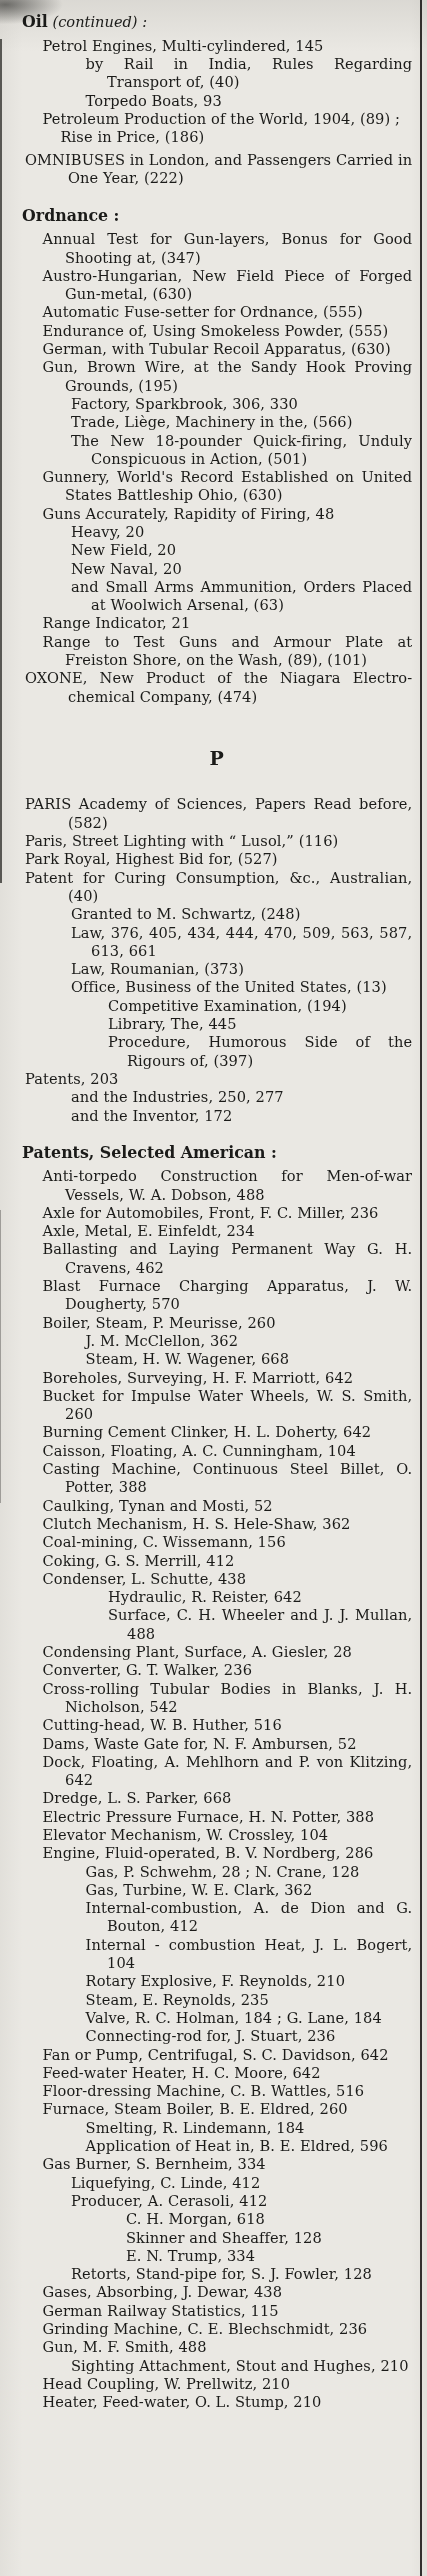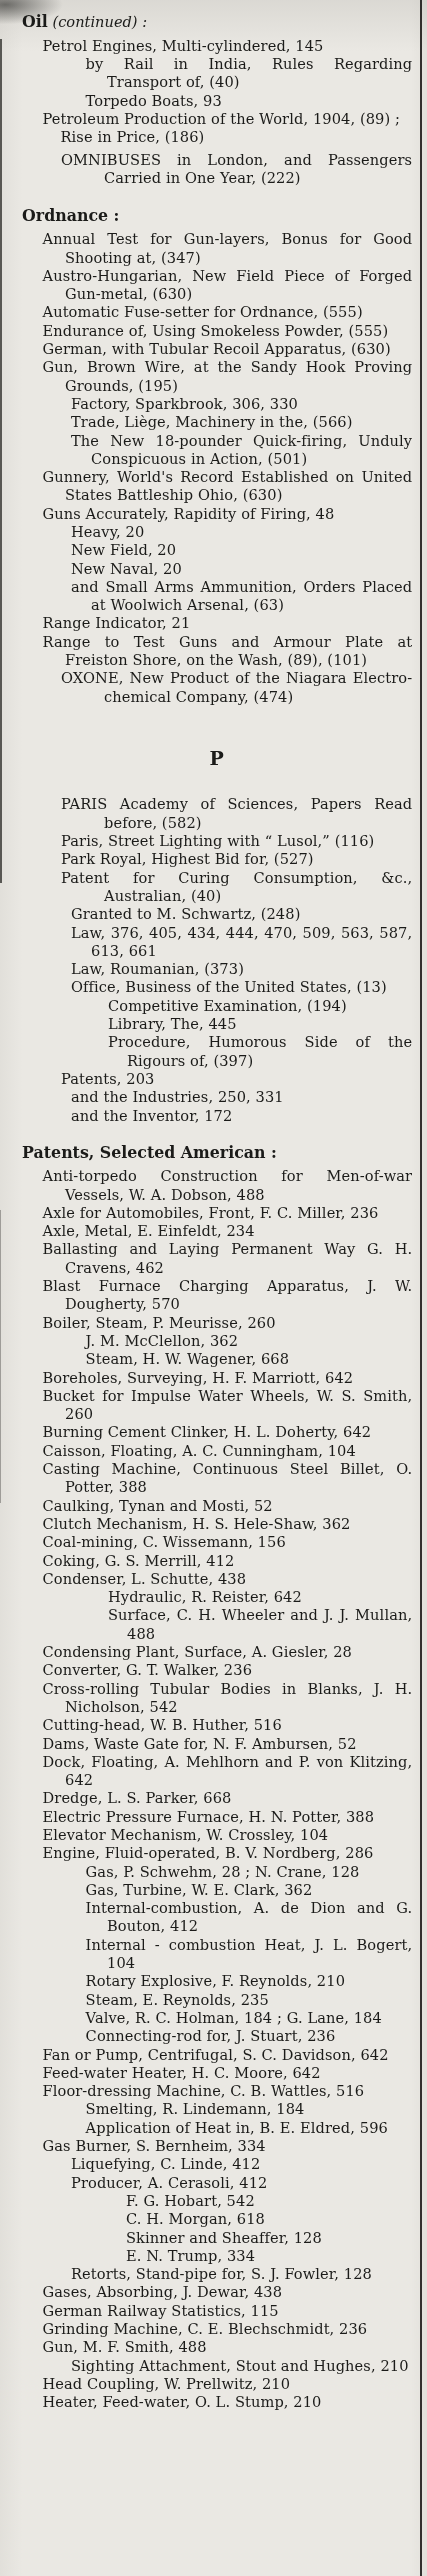--- a/index.html
+++ b/index.html
@@ -21,21 +21,21 @@
   .edge-left{position:absolute;left:0px;top:39px;height:844px;width:1.7px;background:#2a2925;opacity:.75;}
   .edge-left2{position:absolute;left:0px;top:1210px;height:293px;width:1.1px;background:#3a3834;opacity:.4;}
   .smudge{position:absolute;left:0;top:0;width:68px;height:26px;
     background:radial-gradient(ellipse at 8% 18%, rgba(20,20,18,.55), rgba(20,20,18,0) 65%);
   }
   .content{position:absolute;left:21px;right:15.8px;top:9px;}
   .ln{line-height:18.3px;font-size:14.6px;text-align:justify;letter-spacing:0.1px;}
   .heading{font-size:15.8px;font-weight:bold;line-height:20px;margin:3.4px 0 4.5px 1.1px;text-align:left;}
   .heading .cont{font-weight:normal;font-style:italic;font-size:14.6px;}
   .letter{font-size:19px;font-weight:bold;text-align:center;line-height:22.5px;margin:41px 0 26px 0;}
-  .i0{padding-left:47px;text-indent:-43px;margin-left:36px;}
+  .i0{padding-left:47px;text-indent:-43px;}
   .i1{padding-left:44px;text-indent:-22.5px;}
   .i1x{padding-left:44px;text-indent:-4.5px;}
   .i2{padding-left:70px;text-indent:-20px;}
   .i2b{padding-left:86px;text-indent:-21.4px;}
   .i3{padding-left:106px;text-indent:-19px;}
   .i4{padding-left:123px;text-indent:-18px;}
   .gap-sm{height:4.5px;}
   .gap-md{height:14.6px;}
 </style>
 </head>
@@ -81,21 +81,21 @@
       <div class="ln i0">Park Royal, Highest Bid for, (527)</div>
       <div class="ln i0">Patent for Curing Consumption, &amp;c., Australian, (40)</div>
       <div class="ln i2">Granted to M. Schwartz, (248)</div>
       <div class="ln i2">Law, 376, 405, 434, 444, 470, 509, 563, 587, 613, 661</div>
       <div class="ln i2">Law, Roumanian, (373)</div>
       <div class="ln i2">Office, Business of the United States, (13)</div>
       <div class="ln i3">Competitive Examination, (194)</div>
       <div class="ln i3">Library, The, 445</div>
       <div class="ln i3">Procedure, Humorous Side of the Rigours of, (397)</div>
       <div class="ln i0">Patents, 203</div>
-      <div class="ln i2">and the Industries, 250, 331</div>
+      <div class="ln i2">and the Industries, 250, 277</div>
       <div class="ln i2">and the Inventor, 172</div>
       <div class="gap-md"></div>
       <div class="heading">Patents, Selected American :</div>
       <div class="ln i1">Anti-torpedo Construction for Men-of-war Vessels, W. A. Dobson, 488</div>
       <div class="ln i1">Axle for Automobiles, Front, F. C. Miller, 236</div>
       <div class="ln i1">Axle, Metal, E. Einfeldt, 234</div>
       <div class="ln i1">Ballasting and Laying Permanent Way G. H. Cravens, 462</div>
       <div class="ln i1">Blast Furnace Charging Apparatus, J. W. Dougherty, 570</div>
       <div class="ln i1">Boiler, Steam, P. Meurisse, 260</div>
       <div class="ln i2b">J. M. McClellon, 362</div>
@@ -126,26 +126,26 @@
       <div class="ln i2b">Gas, Turbine, W. E. Clark, 362</div>
       <div class="ln i2b">Internal-combustion, A. de Dion and G. Bouton, 412</div>
       <div class="ln i2b">Internal - combustion Heat, J. L. Bogert, 104</div>
       <div class="ln i2b">Rotary Explosive, F. Reynolds, 210</div>
       <div class="ln i2b">Steam, E. Reynolds, 235</div>
       <div class="ln i2b">Valve, R. C. Holman, 184 ; G. Lane, 184</div>
       <div class="ln i2b">Connecting-rod for, J. Stuart, 236</div>
       <div class="ln i1">Fan or Pump, Centrifugal, S. C. Davidson, 642</div>
       <div class="ln i1">Feed-water Heater, H. C. Moore, 642</div>
       <div class="ln i1">Floor-dressing Machine, C. B. Wattles, 516</div>
+      <div class="ln i1">Furnace, Steam Boiler, B. E. Eldred, 260</div>
       <div class="ln i2b">Smelting, R. Lindemann, 184</div>
       <div class="ln i2b">Application of Heat in, B. E. Eldred, 596</div>
       <div class="ln i1">Gas Burner, S. Bernheim, 334</div>
       <div class="ln i2">Liquefying, C. Linde, 412</div>
       <div class="ln i2">Producer, A. Cerasoli, 412</div>
-      <div class="ln i4">F. G. Hobart, 542</div>
       <div class="ln i4">C. H. Morgan, 618</div>
       <div class="ln i4">Skinner and Sheaffer, 128</div>
       <div class="ln i4">E. N. Trump, 334</div>
       <div class="ln i2">Retorts, Stand-pipe for, S. J. Fowler, 128</div>
       <div class="ln i1">Gases, Absorbing, J. Dewar, 438</div>
       <div class="ln i1">German Railway Statistics, 115</div>
       <div class="ln i1">Grinding Machine, C. E. Blechschmidt, 236</div>
       <div class="ln i1">Gun, M. F. Smith, 488</div>
       <div class="ln i2">Sighting Attachment, Stout and Hughes, 210</div>
       <div class="ln i1">Head Coupling, W. Prellwitz, 210</div>

